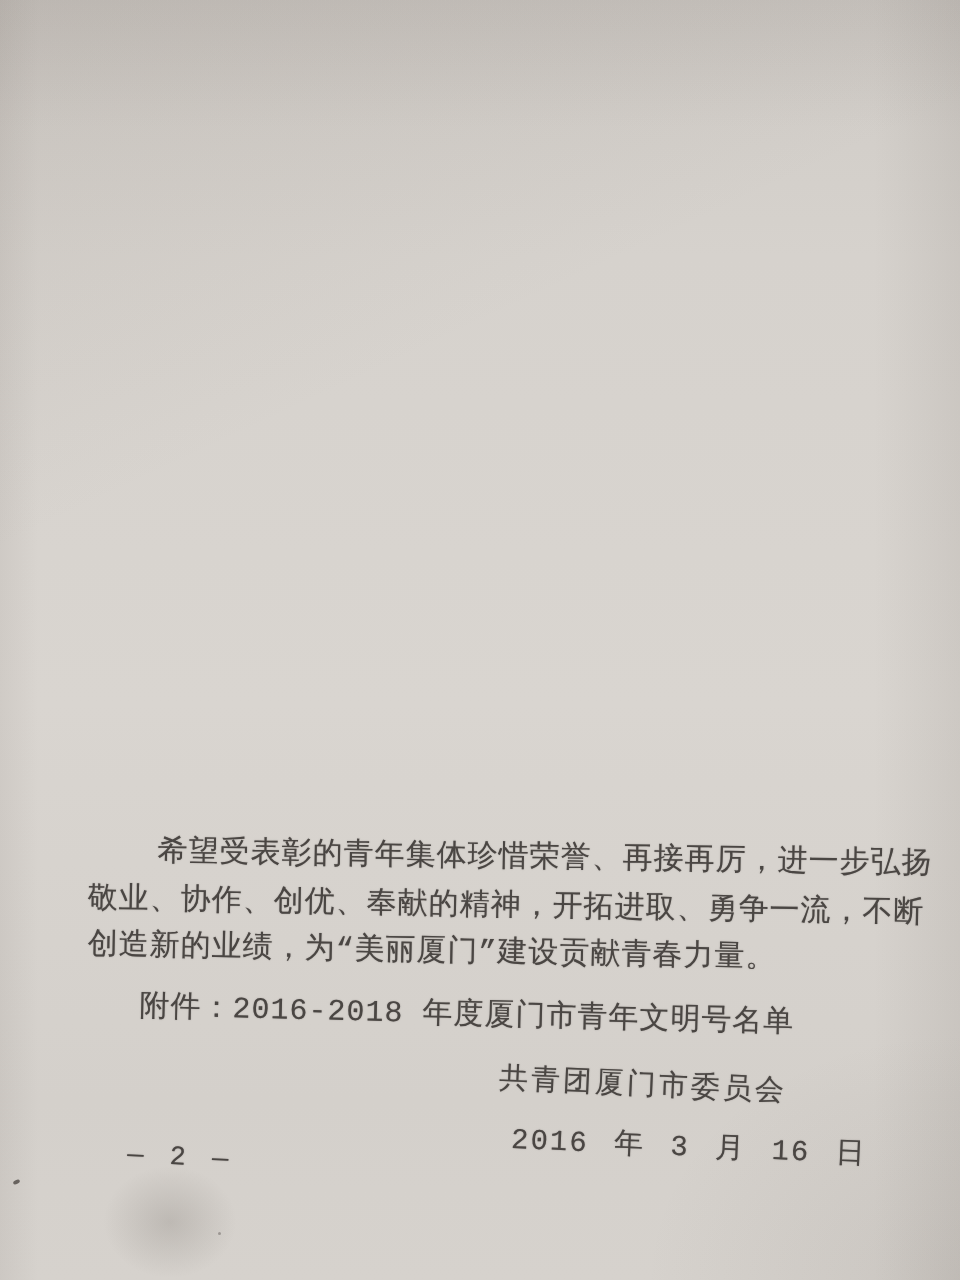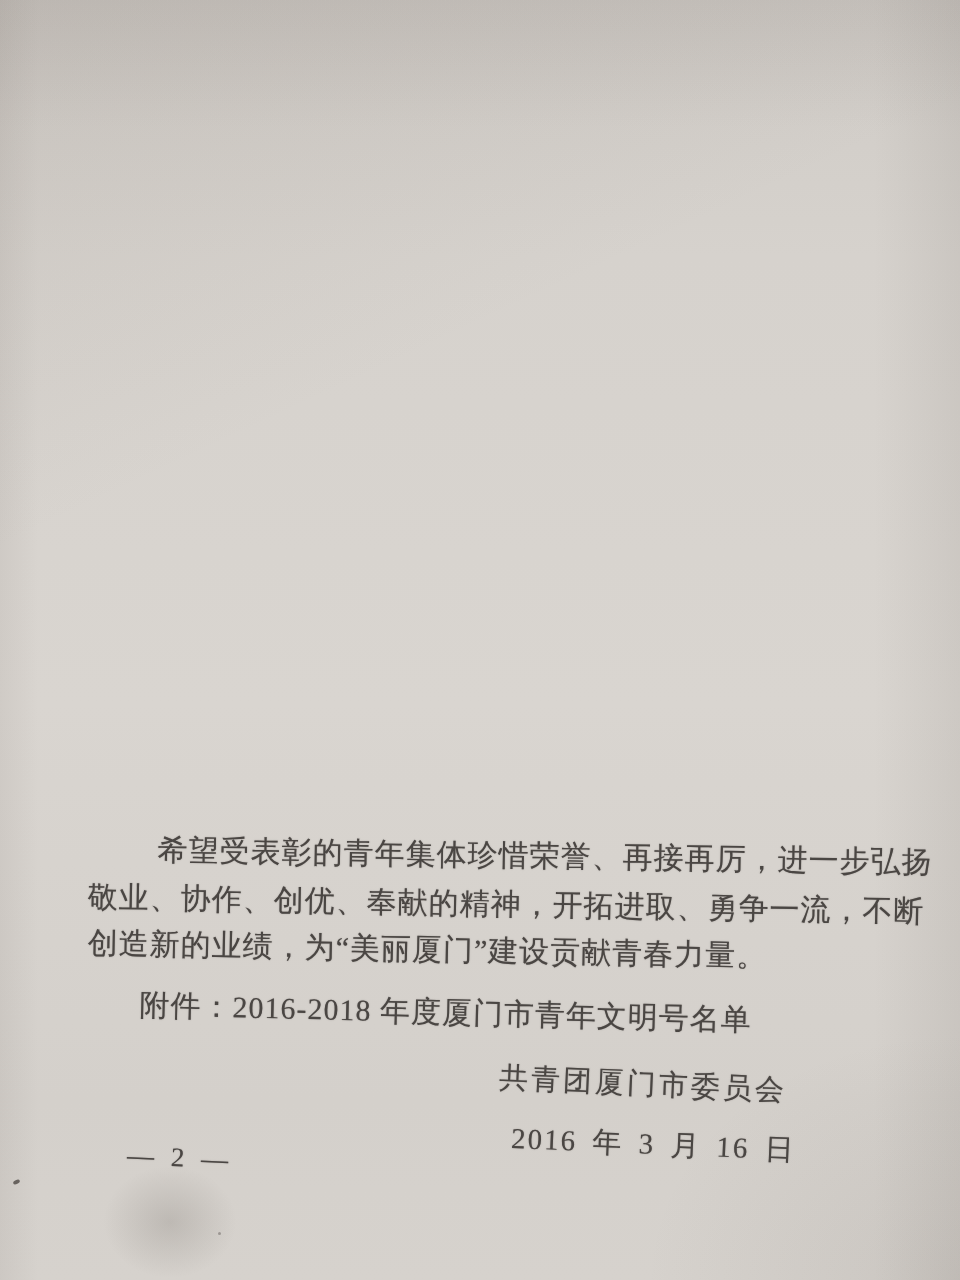--- a/index.html
+++ b/index.html
@@ -29,21 +29,21 @@
       linear-gradient(to bottom, rgba(110,100,95,0.10), rgba(0,0,0,0) 10%),
       
       radial-gradient(420px 330px at 100% 100%, rgba(95,88,82,0.10), rgba(0,0,0,0) 75%),
       
       linear-gradient(to bottom, #cfcbc6 0%, #d6d2cd 20%, #d9d5d0 55%, #d4d0cb 86%, #d6d2cd 100%);
   }
 
   .text-layer {
     position: absolute;
     inset: 0;
-    font-family: Liberation Serif, serif;
+    font-family: Liberation Mono, monospace;
     color: #4a4643;
     text-shadow: 0 0 1.2px rgba(74,70,67,0.55);
   }
 
   .line {
     position: absolute;
     white-space: nowrap;
     transform-origin: 0 0;
   }
 

